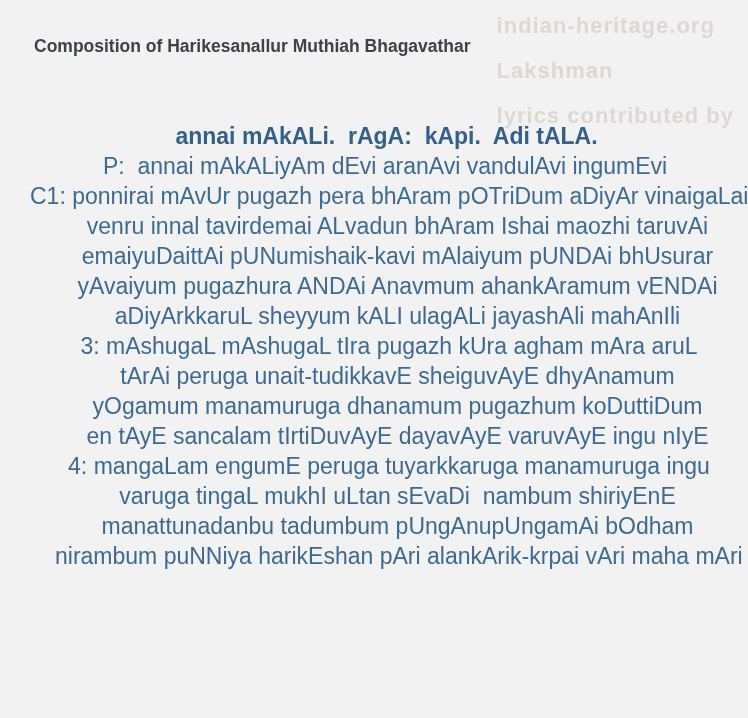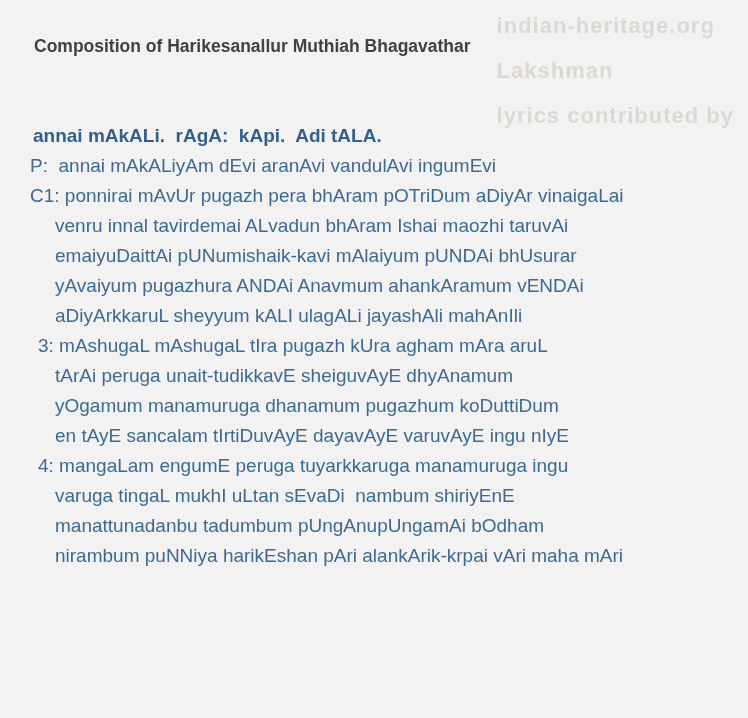--- a/index.html
+++ b/index.html
@@ -43,22 +43,23 @@
     height: 45px;
     line-height: 45px;
     white-space: pre;
   }
   .lyrics {
     position: absolute;
     left: 30px;
     top: 121px;
     width: 710px;
     color: #3c6a95;
-    font-size: 19px;
+    font-size: 23px;
     line-height: 30px;
+    text-align: center;
   }
   .lyrics .line {
     white-space: pre;
     height: 30px;
   }
   .raga-line {
     font-weight: bold;
     padding-left: 3px;
     color: #335f8c;
   }

